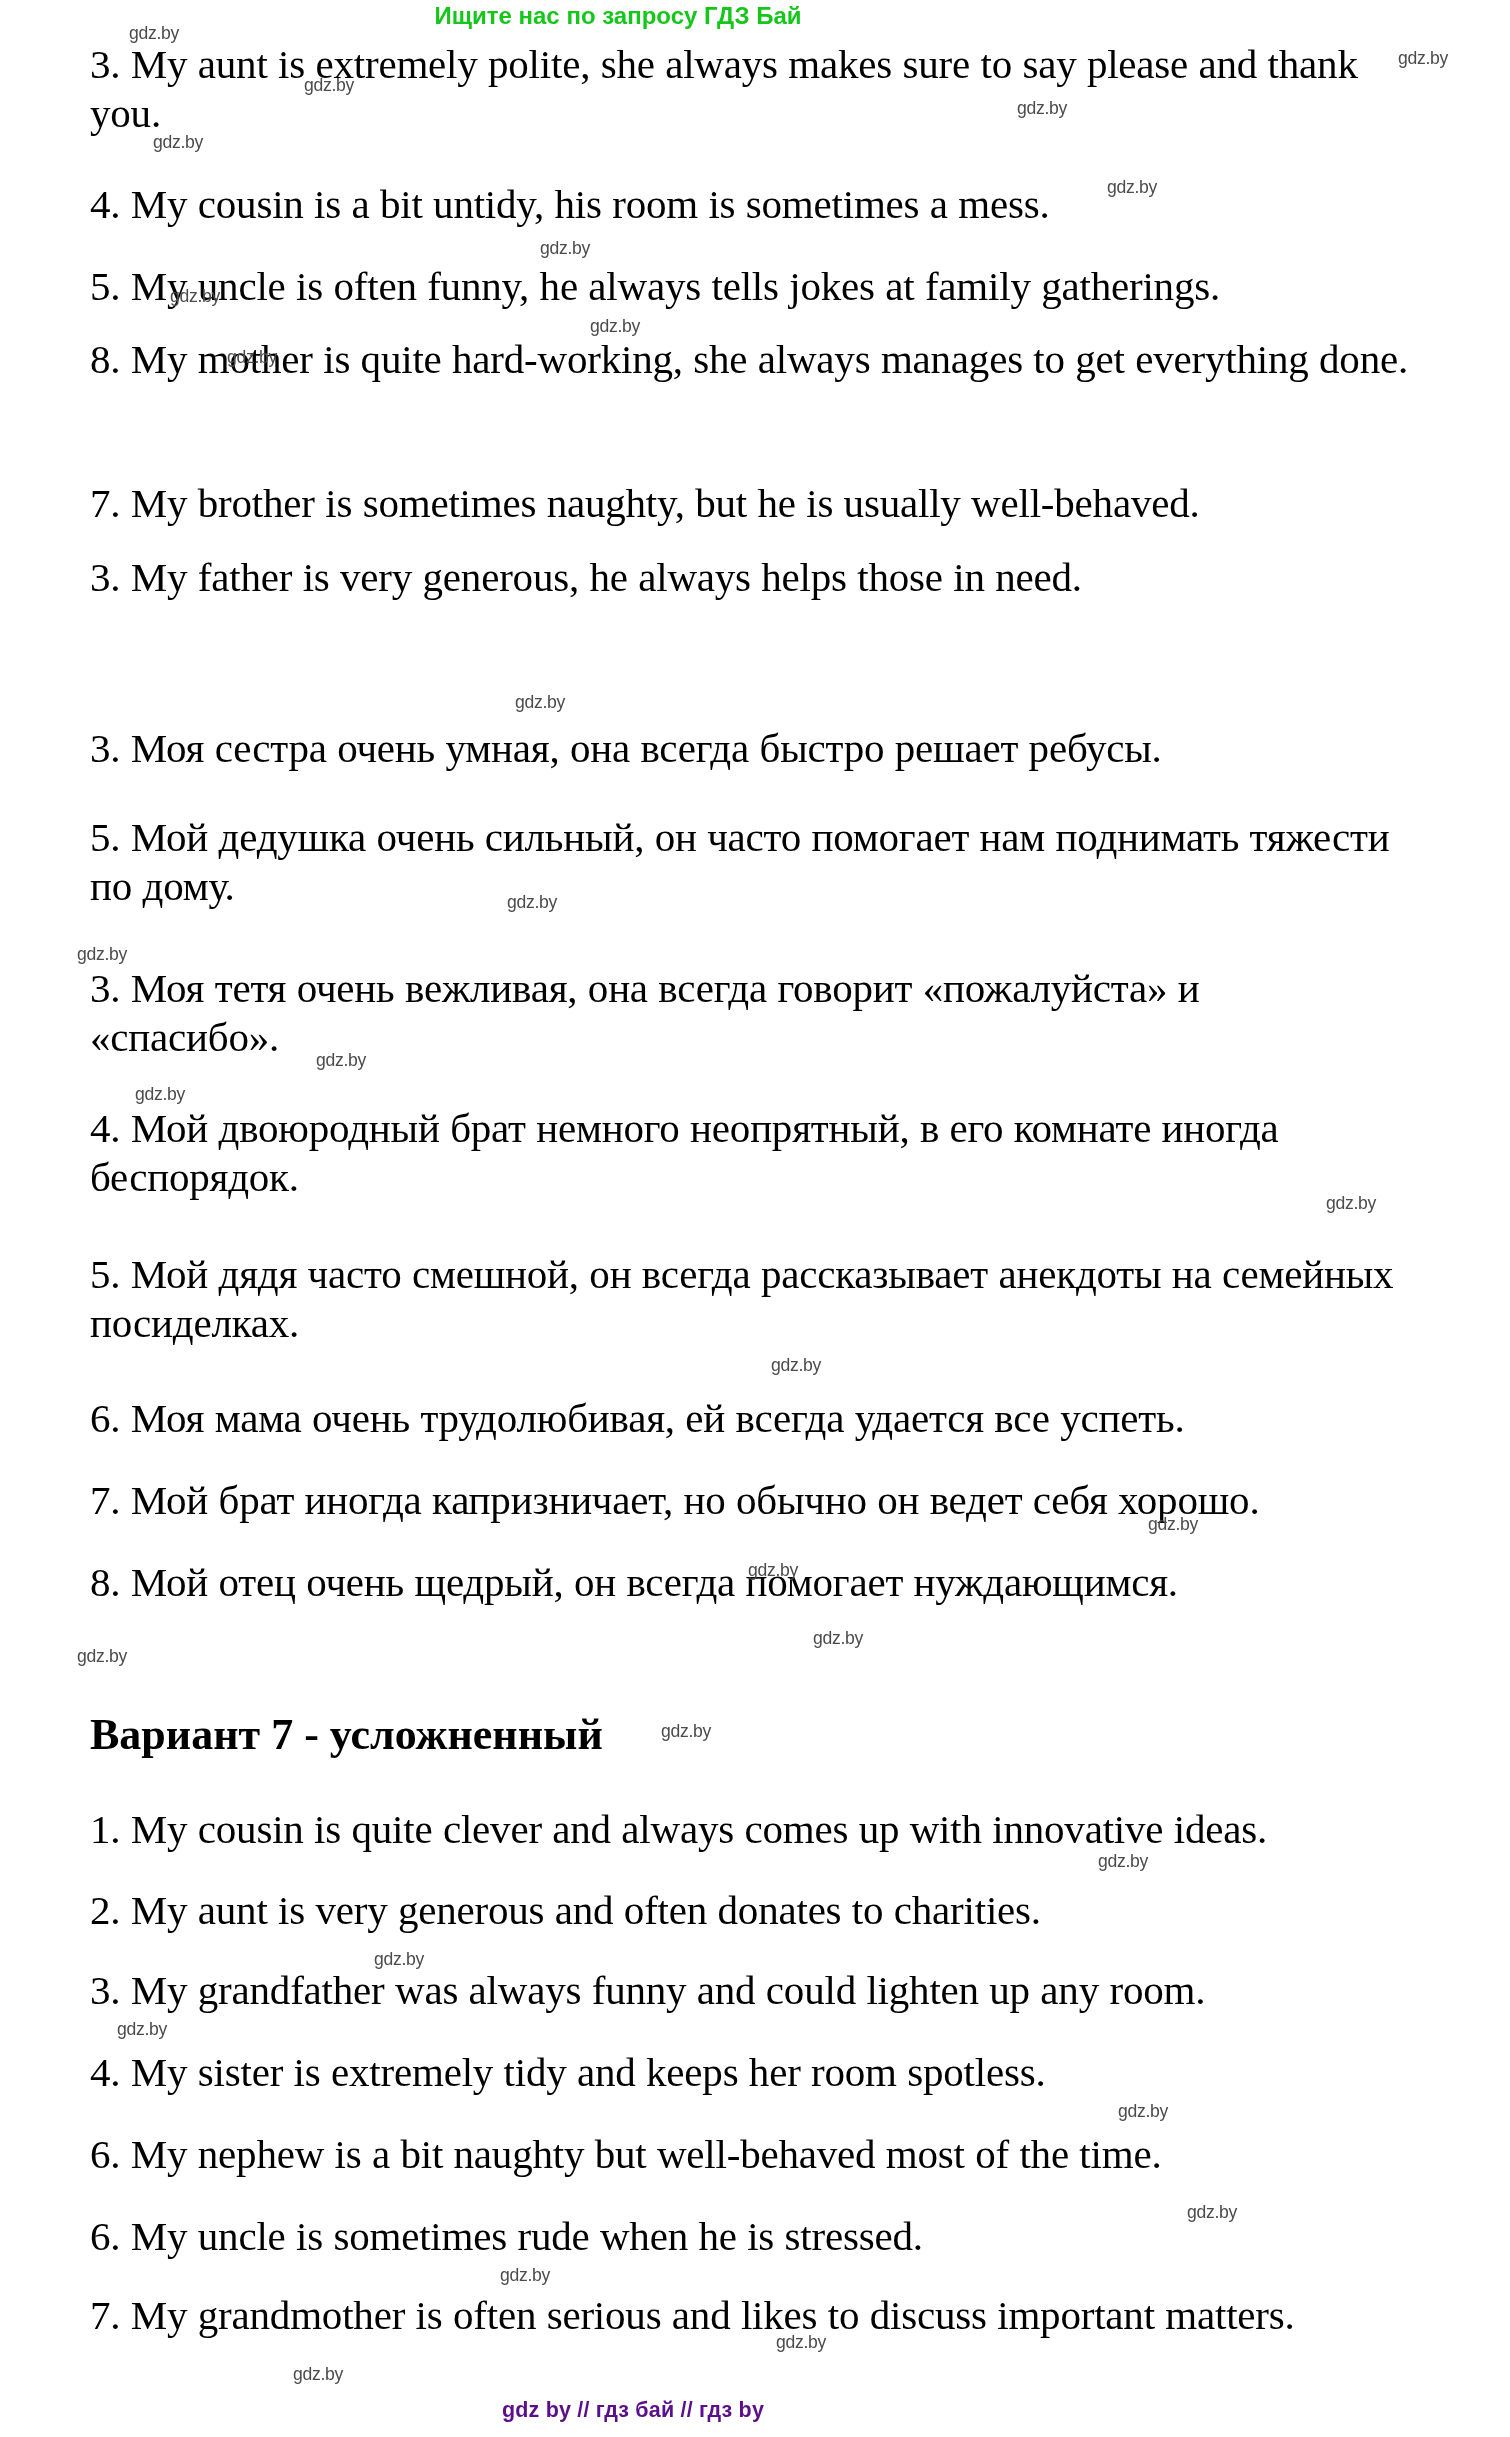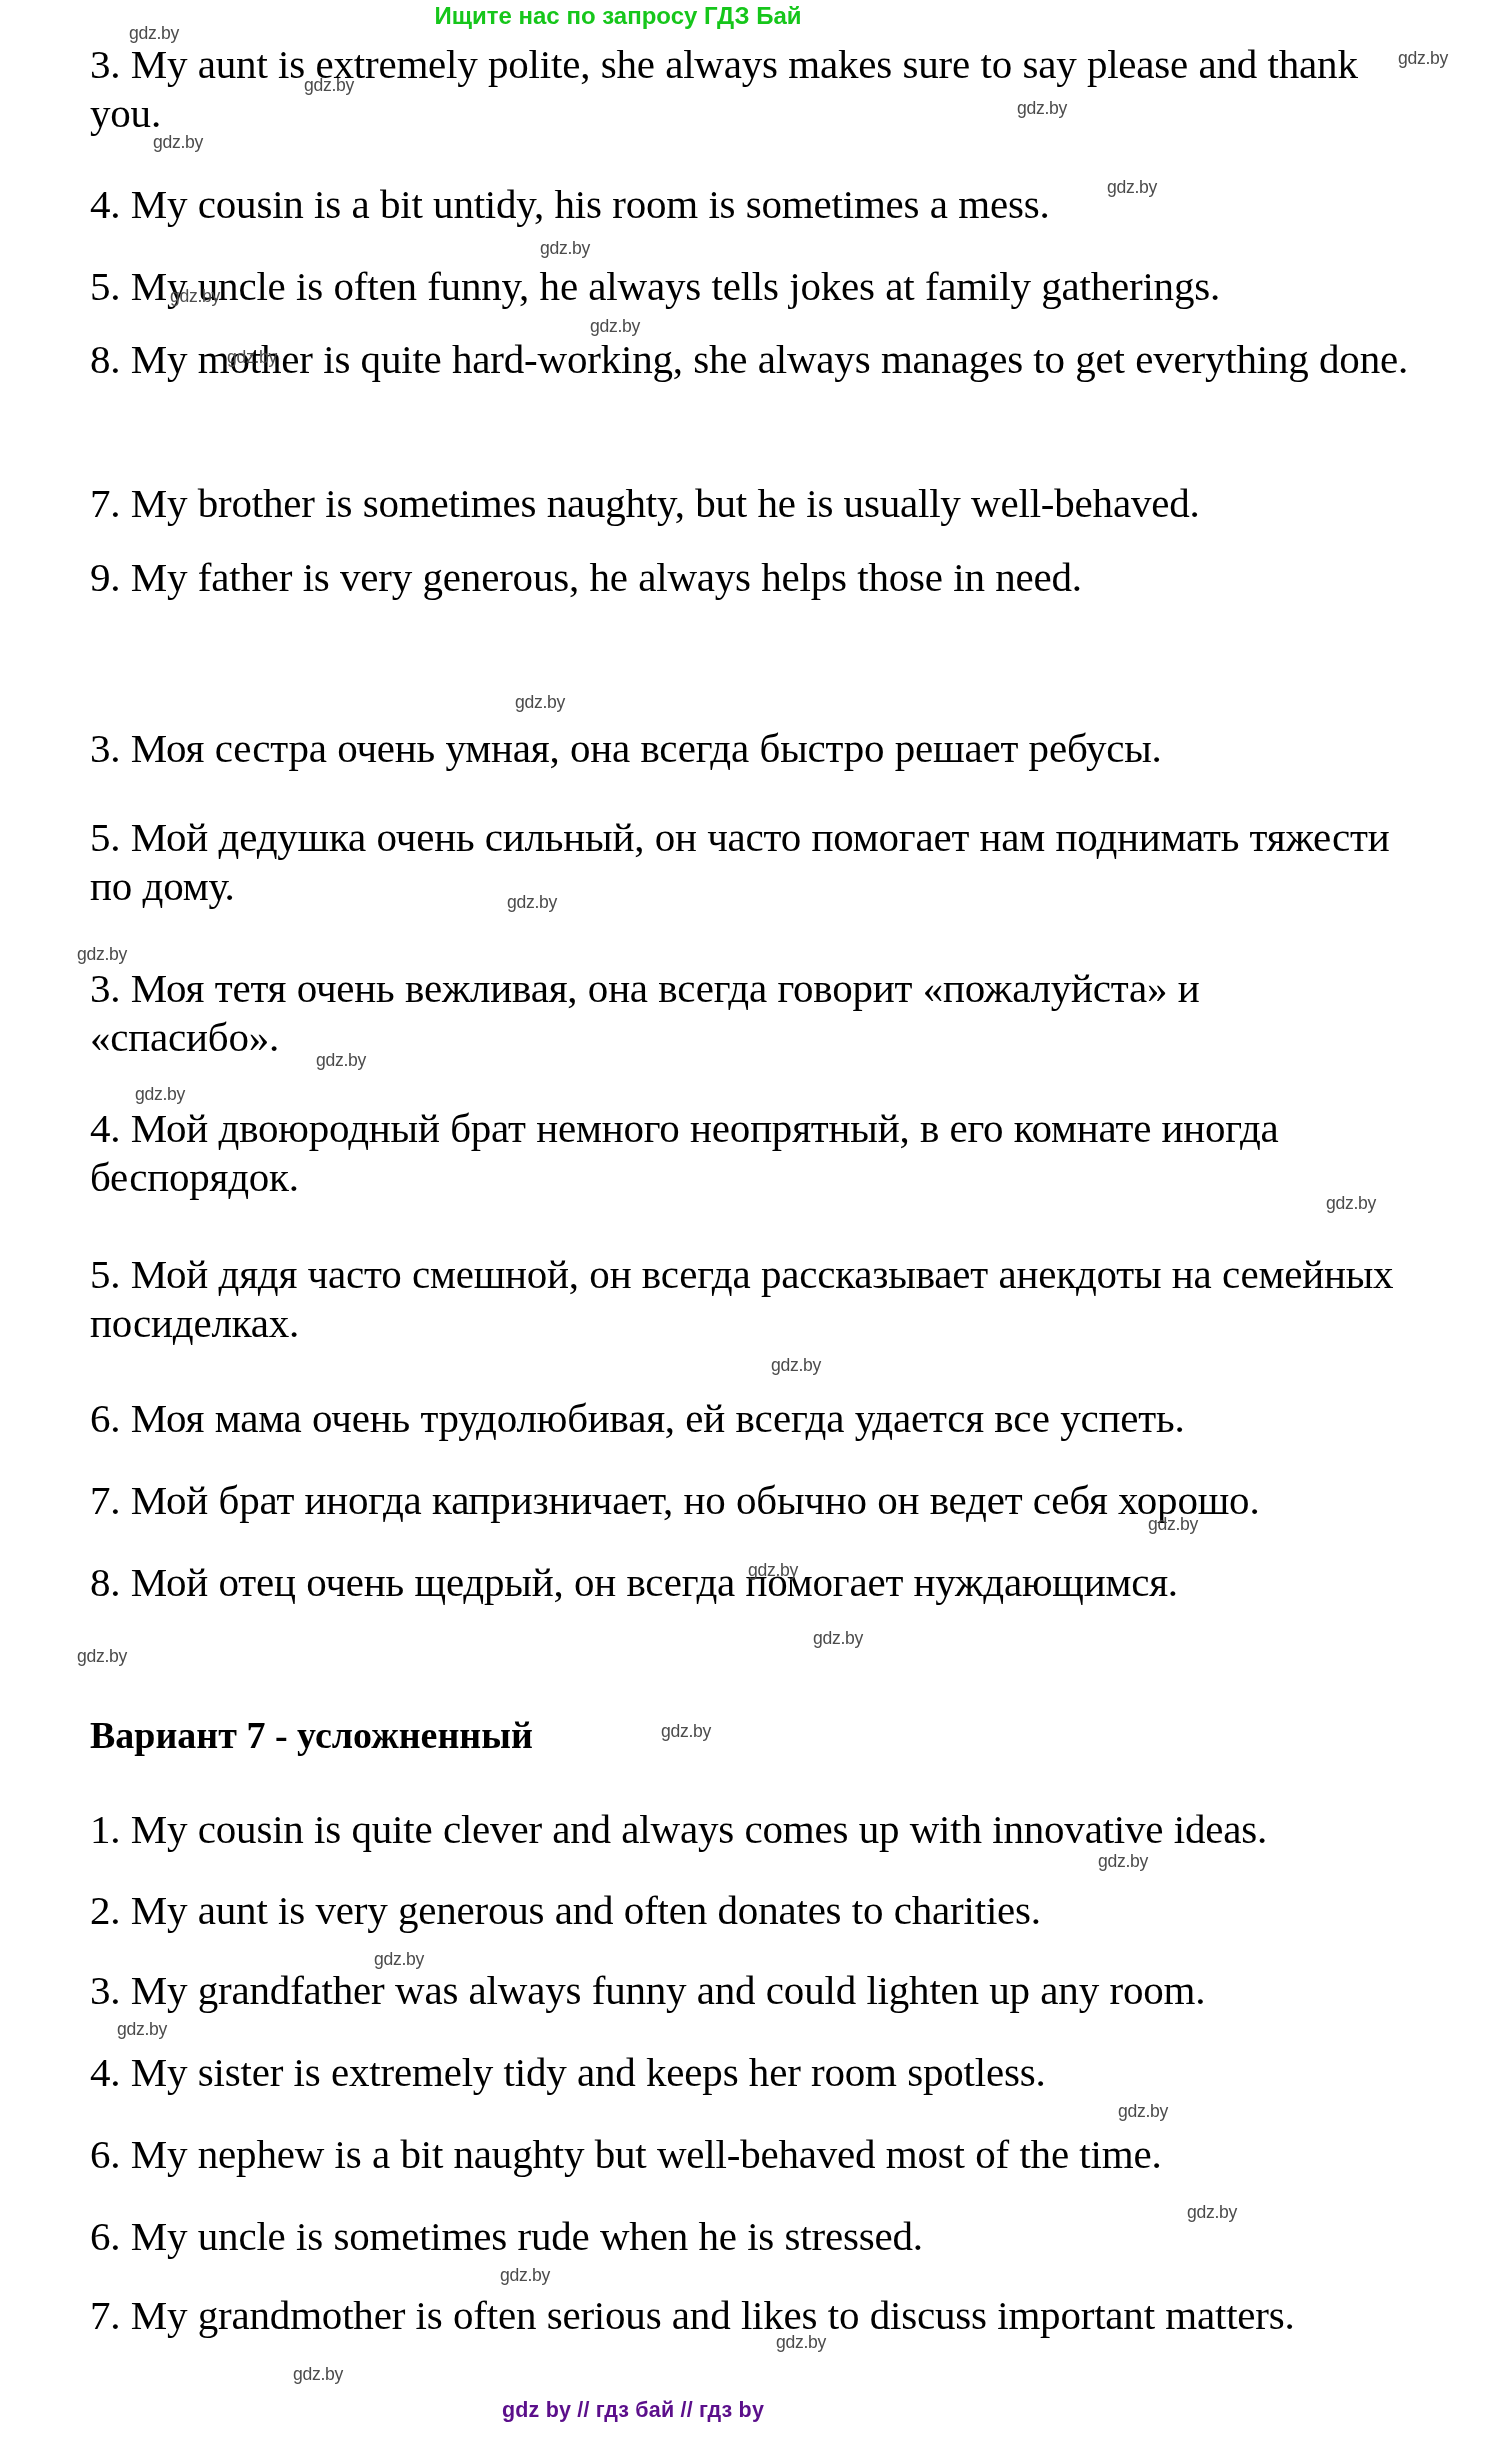--- a/index.html
+++ b/index.html
@@ -49,21 +49,21 @@
     font-weight: 400;
     letter-spacing: -0.2px;
     word-spacing: 0.4px;
   }
   .para.wide   { width: 1334px; }
   .para.narrow { width: 1257px; }
 
   .section-heading {
     position: absolute;
     left: 0;
-    font-size: 38px;
+    font-size: 44px;
     line-height: 44px;
     font-weight: 700;
     letter-spacing: 0px;
   }
 
   
   .wm {
     position: absolute;
     font-family: "Liberation Sans", "DejaVu Sans", sans-serif;
     font-size: 17.6px;
@@ -100,21 +100,21 @@
     <div class="para wide" style="top:40px;">3. My aunt is extremely polite, she always makes sure to say please and thank you.</div>
 
     <div class="para wide" style="top:180px;">4. My cousin is a bit untidy, his room is sometimes a mess.</div>
 
     <div class="para wide" style="top:262px;">5. My uncle is often funny, he always tells jokes at family gatherings.</div>
 
     <div class="para wide" style="top:335px;">8. My mother is quite hard-working, she always manages to get everything done.</div>
 
     <div class="para wide" style="top:479px;">7. My brother is sometimes naughty, but he is usually well-behaved.</div>
 
-    <div class="para wide" style="top:553px;">9. My father is very generous, he always helps those in need.</div>
+    <div class="para wide" style="top:553px;">3. My father is very generous, he always helps those in need.</div>
 
     <div class="para wide" style="top:724px;">3. Моя сестра очень умная, она всегда быстро решает ребусы.</div>
 
     <div class="para wide" style="top:813px;">5. Мой дедушка очень сильный, он часто помогает нам поднимать тяжести по дому.</div>
 
     <div class="para narrow" style="top:964px;">3. Моя тетя очень вежливая, она всегда говорит «пожалуйста» и «спасибо».</div>
 
     <div class="para wide" style="top:1104px;">4. Мой двоюродный брат немного неопрятный, в его комнате иногда беспорядок.</div>
 
     <div class="para wide" style="top:1250px;">5. Мой дядя часто смешной, он всегда рассказывает анекдоты на семейных посиделках.</div>

